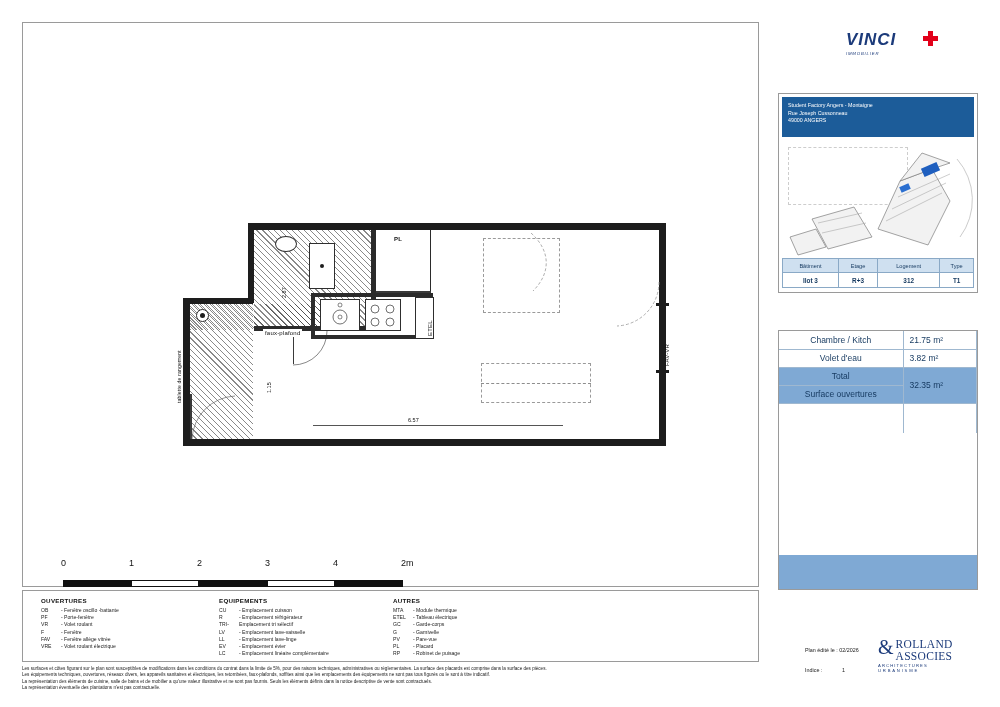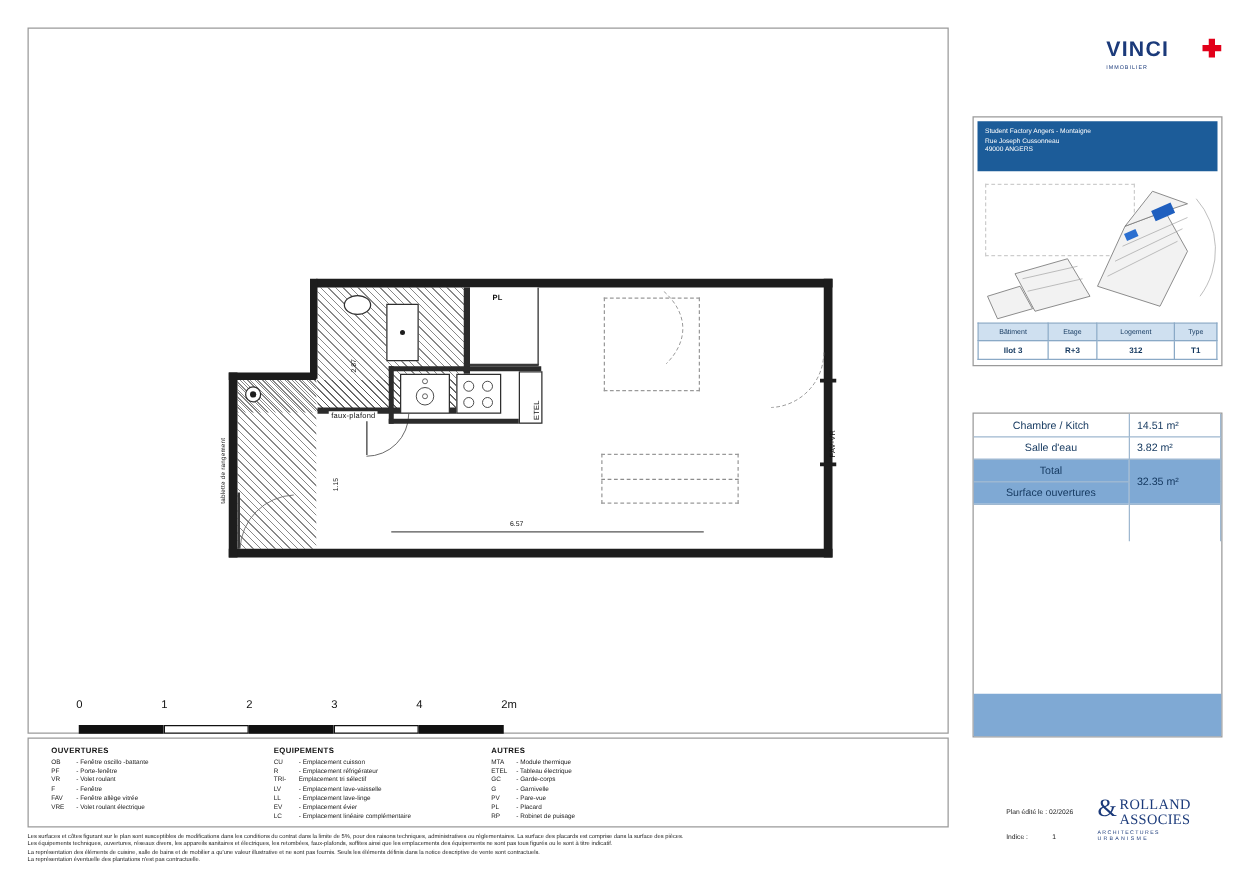--- a/index.html
+++ b/index.html
@@ -113,21 +113,21 @@
 
   
   #disclaimer {
     position: absolute;
     left: 22px; top: 666px;
     width: 700px;
   }
   #disclaimer p { margin: 0; font-size: 4.6px; line-height: 6.4px; color: #222; }
 
   
-  #vinci { position: absolute; left: 885px; top: 30px; width: 92px; height: 28px; }
+  #vinci { position: absolute; left: 846px; top: 30px; width: 92px; height: 28px; font-style: italic; }
   .vinci-word { font-size: 17px; font-weight: bold; color: #1b3a7a; letter-spacing: 1px; font-family: "Liberation Sans", sans-serif; }
   .vinci-sub { font-size: 4.3px; color: #1b3a7a; letter-spacing: .8px; margin-top: 1px; }
   .vinci-plus { position: absolute; right: 0; top: 1px; width: 15px; height: 15px; }
   .vinci-plus:before, .vinci-plus:after {
     content: ""; position: absolute; background: #e2001a;
   }
   .vinci-plus:before { left: 5.2px; top: 0; width: 4.6px; height: 15px; }
   .vinci-plus:after { left: 0; top: 5.2px; width: 15px; height: 4.6px; }
 
   
@@ -402,24 +402,24 @@
       </tbody>
         </table>
     </div>
   </div>
 
   <div id="surfaces">
     <table>
       <tbody>
           <tr>
         <td class="lbl">Chambre / Kitch</td>
-        <td class="val">14.51 m²</td>
+        <td class="val">21.75 m²</td>
       </tr>
       <tr>
-        <td class="lbl">Salle d'eau</td>
+        <td class="lbl">Volet d'eau</td>
         <td class="val">3.82 m²</td>
       </tr>
       <tr class="total">
         <td class="lbl">Total</td>
         <td class="val" rowspan="2">32.35 m²</td>
       </tr>
       <tr class="total2">
         <td class="lbl">Surface ouvertures</td>
       </tr>
       <tr class="filler">

